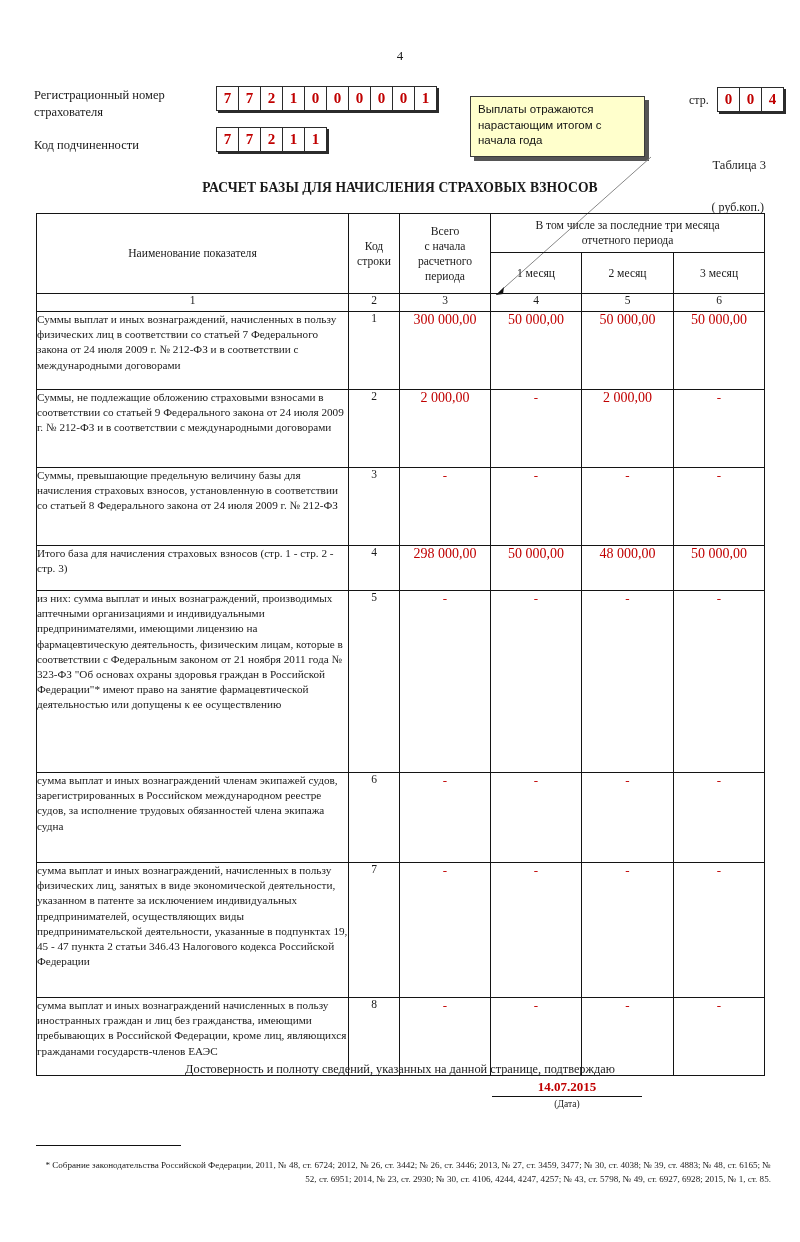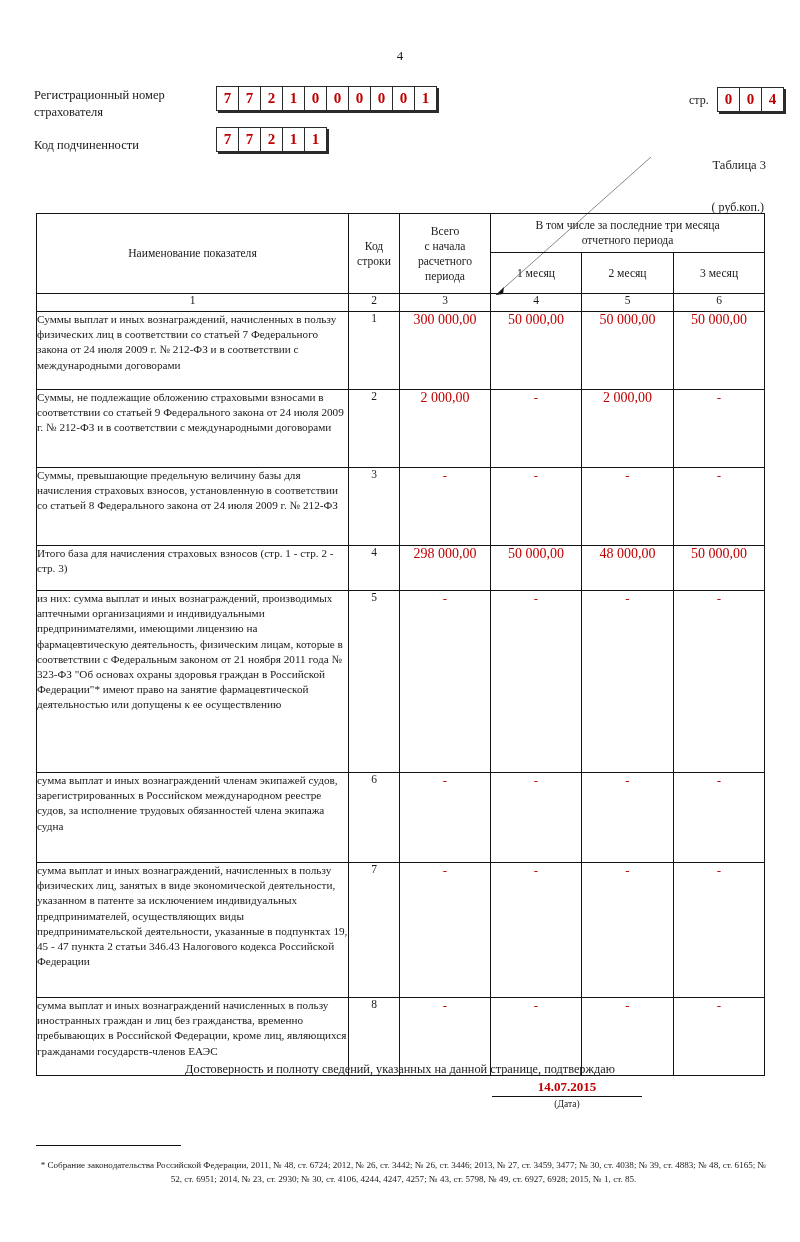--- a/index.html
+++ b/index.html
@@ -191,21 +191,21 @@
     width: 145px;
     border-top: 1.3px solid #111;
   }
   #footnote {
     position: absolute;
     left: 36px;
     top: 1158px;
     width: 735px;
     font-size: 9.1px;
     line-height: 14px;
-    text-align: center;
+    text-align: right;
   }
 </style>
 </head>
 <body>
 
 <div class="page">
 
   <div class="page-no">4</div>
 
   <div class="hdr-label" id="reg-label">
@@ -229,34 +229,36 @@
   <div class="hdr-label" id="sub-label">Код подчиненности</div>
 
   <div class="boxrow" id="sub-boxes">
       <div class="cell">7</div>
       <div class="cell">7</div>
       <div class="cell">2</div>
       <div class="cell">1</div>
       <div class="cell">1</div>
     </div>
 
+  <div id="note">Выплаты отражаются нарастающим итогом с начала года</div>
 
   <svg id="note-leader" viewBox="0 0 165 142">
     <line x1="163" y1="2" x2="8" y2="140" stroke="#888" stroke-width="1"></line>
     <polygon points="8,140 16,132 15,139" fill="#111"></polygon>
   </svg>
 
   <div id="str-label">стр.</div>
   <div class="boxrow" id="pg-boxes">
       <div class="cell">0</div>
       <div class="cell">0</div>
       <div class="cell">4</div>
     </div>
 
   <div id="tabnum">Таблица 3</div>
+  <div id="form-title">РАСЧЕТ БАЗЫ ДЛЯ НАЧИСЛЕНИЯ СТРАХОВЫХ ВЗНОСОВ</div>
   <div id="units">( руб.коп.)</div>
 
   <table id="tbl">
     <colgroup>
       <col style="width:312px">
       <col style="width:51px">
       <col style="width:91px">
       <col style="width:91px">
       <col style="width:92px">
       <col style="width:91px">
@@ -344,21 +346,21 @@
         </tr>
         <tr style="height: 135px; margin-top: 9px;">
           <td class="desc"> сумма выплат и иных вознаграждений, начисленных в пользу физических лиц, занятых в виде экономической деятельности, указанном в патенте за исключением индивидуальных предпринимателей, осуществляющих виды предпринимательской деятельности, указанные в подпунктах 19, 45 - 47 пункта 2 статьи 346.43 Налогового кодекса Российской Федерации</td>
           <td class="code">7</td>
           <td class="val dash">-</td>
           <td class="val dash">-</td>
           <td class="val dash">-</td>
           <td class="val dash">-</td>
         </tr>
         <tr style="height: 78px;">
-          <td class="desc">сумма выплат и иных вознаграждений начисленных в пользу  иностранных граждан и лиц без гражданства, временно пребывающих в Российской Федерации, кроме лиц, являющихся гражданами государств-членов ЕАЭС</td>
+          <td class="desc">сумма выплат и иных вознаграждений начисленных в пользу  иностранных граждан и лиц без гражданства, имеющими пребывающих в Российской Федерации, кроме лиц, являющихся гражданами государств-членов ЕАЭС</td>
           <td class="code">8</td>
           <td class="val dash">-</td>
           <td class="val dash">-</td>
           <td class="val dash">-</td>
           <td class="val dash">-</td>
         </tr>
       </tbody>
   </table>
 
   <div id="confirm">Достоверность и полноту сведений, указанных на данной странице, подтверждаю</div>

